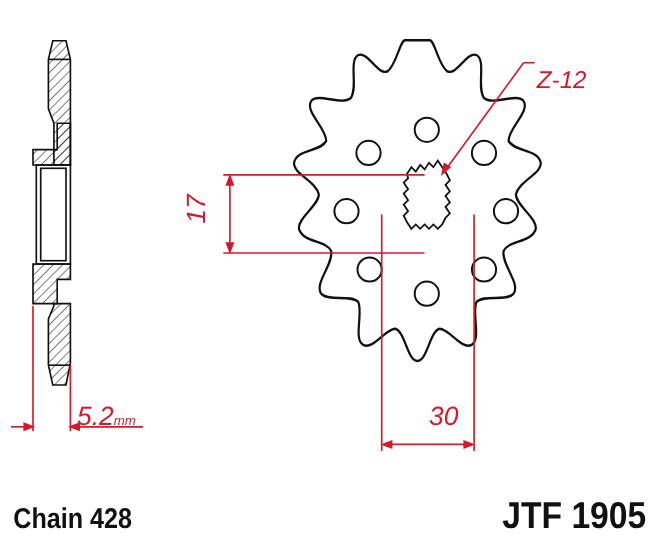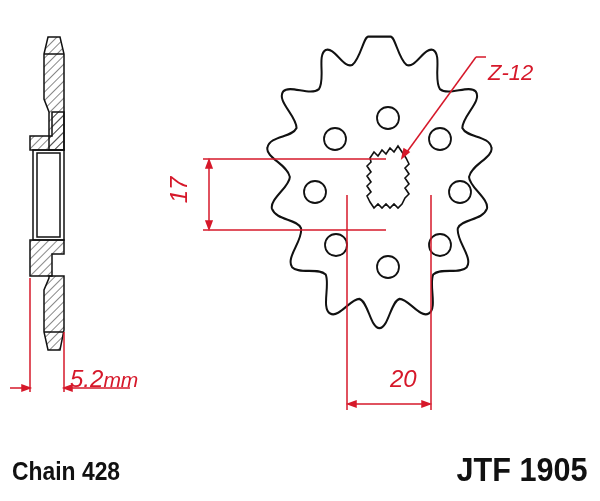--- a/index.html
+++ b/index.html
@@ -5,21 +5,21 @@
   html,body{margin:0;padding:0;background:#fff;}
   body{width:600px;height:501px;position:relative;overflow:hidden;font-family:"Liberation Sans",sans-serif;}
   svg{position:absolute;left:0;top:0;}
   .label{position:absolute;font-family:"Liberation Sans",sans-serif;}
   .footer-left{left:12px;top:456px;font-size:26px;font-weight:bold;color:#111;transform:scaleX(0.88);transform-origin:left;}
   .footer-right{right:12px;top:450px;font-size:34px;font-weight:bold;color:#111;transform:scaleX(0.9);transform-origin:right;}
   .red{color:#d6182a;font-style:italic;}
   .z-label{left:488px;top:44px;font-size:22px;margin-top:16px;}
   .w-label{left:390px;top:365px;font-size:24px;}
   .t-label{left:70px;top:365px;font-size:24px;}
-  .t-label .mm{font-size:21px;margin-top:32px;}
+  .t-label .mm{font-size:12px;margin-top:32px;}
   .h-label{left:166px;top:176px;font-size:24px;transform:rotate(-90deg);transform-origin:center;}
 </style>
 </head>
 <body>
 
 <svg width="600" height="501" viewBox="0 0 600 501">
   <defs>
     <pattern id="hatch" patternUnits="userSpaceOnUse" width="6" height="6" patternTransform="rotate(45)">
       <line x1="0" y1="0" x2="0" y2="6" stroke="#111" stroke-width="1"></line>
     </pattern>
@@ -77,19 +77,19 @@
     <line x1="64" y1="332" x2="64" y2="392"></line>
     <line x1="10" y1="388" x2="28" y2="388"></line>
     <line x1="66" y1="388" x2="130" y2="388"></line>
     <path d="M30,388 l-8,-3 0,6 Z"></path>
     <path d="M64,388 l8,-3 0,6 Z"></path>
   </g>
 </svg>
 
 <div class="label red z-label">Z-12</div>
 <div class="label red h-label">17</div>
-<div class="label red w-label">20</div>
+<div class="label red w-label">30</div>
 <div class="label red t-label">
   <span>5.2</span><span class="mm">mm</span>
 </div>
 
 <div class="label footer-left">Chain 428</div>
 <div class="label footer-right">JTF 1905</div>
 
 </body></html>

